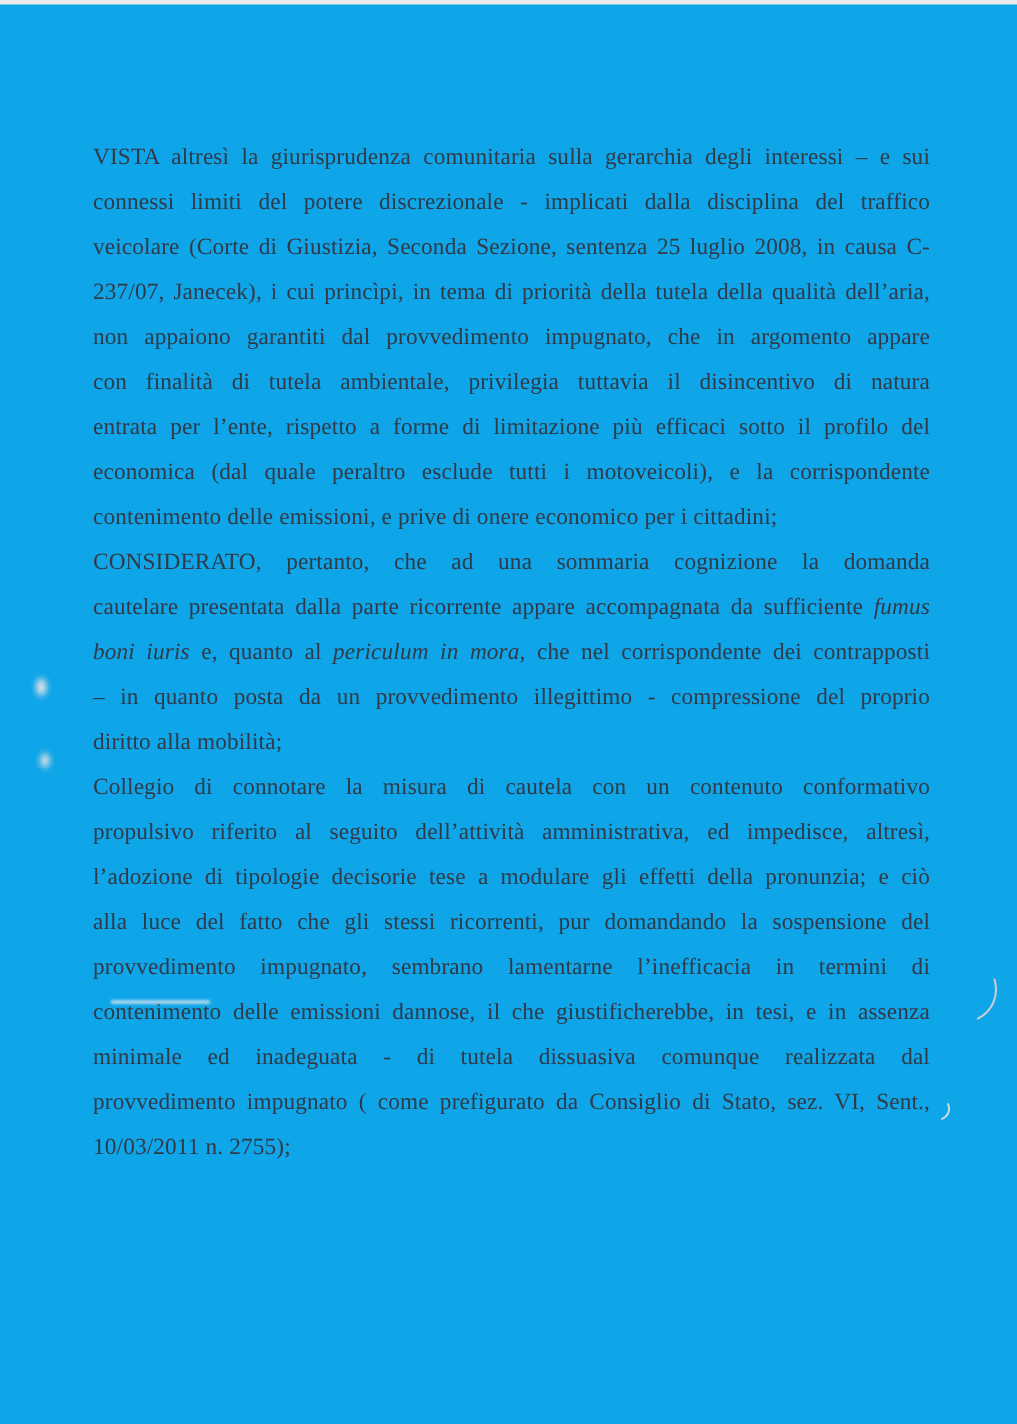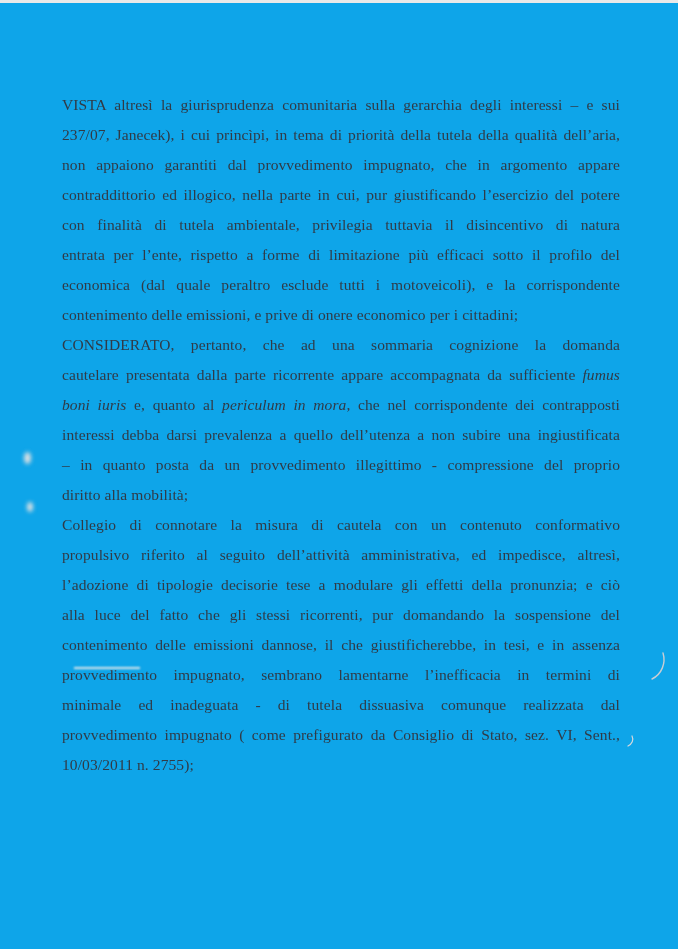--- a/index.html
+++ b/index.html
@@ -61,39 +61,39 @@
 </style>
 </head>
 <body>
 
 <div class="page">
 
   <div class="scan-edge-top"></div>
 
   <div class="textblock" id="textblock" style="color: rgb(49, 58, 70);">
       <div class="line"><span>VISTA altresì la giurisprudenza comunitaria sulla gerarchia degli interessi – e sui</span></div>
+      <div class="line"><span>connessi limiti del potere discrezionale - implicati dalla disciplina del traffico</span></div>
+      <div class="line"><span>veicolare (Corte di Giustizia, Seconda Sezione, sentenza 25 luglio 2008, in causa C-</span></div>
       <div class="line"><span>237/07, Janecek), i cui princìpi, in tema di priorità della tutela della qualità dell’aria,</span></div>
       <div class="line"><span>non appaiono garantiti dal provvedimento impugnato, che in argomento appare</span></div>
-      <div class="line"><span>contraddittorio ed illogico, nella parte in cui, pur giustificando l’esercizio del potere</span></div>
       <div class="line"><span>con finalità di tutela ambientale, privilegia tuttavia il disincentivo di natura</span></div>
       <div class="line"><span>entrata per l’ente, rispetto a forme di limitazione più efficaci sotto il profilo del</span></div>
       <div class="line"><span>economica (dal quale peraltro esclude tutti i motoveicoli), e la corrispondente</span></div>
       <div class="line pl"><span>contenimento delle emissioni, e prive di onere economico per i cittadini;</span></div>
       <div class="line"><span>CONSIDERATO, pertanto, che ad una sommaria cognizione la domanda</span></div>
       <div class="line"><span>cautelare presentata dalla parte ricorrente appare accompagnata da sufficiente </span><span class="it">fumus</span></div>
       <div class="line"><span class="it">boni iuris</span><span> e, quanto al </span><span class="it">periculum in mora</span><span>, che nel corrispondente dei contrapposti</span></div>
-      <div class="line"><span>interessi debba darsi prevalenza a quello dell’utenza a non subire una ingiustificata</span></div>
       <div class="line"><span>– in quanto posta da un provvedimento illegittimo - compressione del proprio</span></div>
       <div class="line pl"><span>diritto alla mobilità;</span></div>
       <div class="line"><span>Collegio di connotare la misura di cautela con un contenuto conformativo</span></div>
       <div class="line"><span>propulsivo riferito al seguito dell’attività amministrativa, ed impedisce, altresì,</span></div>
       <div class="line"><span>l’adozione di tipologie decisorie tese a modulare gli effetti della pronunzia; e ciò</span></div>
       <div class="line"><span>alla luce del fatto che gli stessi ricorrenti, pur domandando la sospensione del</span></div>
+      <div class="line"><span>provvedimento impugnato, sembrano lamentarne l’inefficacia in termini di</span></div>
       <div class="line"><span>contenimento delle emissioni dannose, il che giustificherebbe, in tesi, e in assenza</span></div>
-      <div class="line"><span>provvedimento impugnato, sembrano lamentarne l’inefficacia in termini di</span></div>
       <div class="line"><span>minimale ed inadeguata - di tutela dissuasiva comunque realizzata dal</span></div>
       <div class="line"><span>provvedimento impugnato ( come prefigurato da Consiglio di Stato, sez. VI, Sent.,</span></div>
       <div class="line pl"><span>10/03/2011 n. 2755);</span></div>
     </div>
 
   <svg class="pen-mark" style="left:648px; top:650px;" width="22" height="34" viewBox="0 0 22 34">
     <path d="M15 3 C 18 13, 14 24, 4 29" stroke="#c9cdd3" stroke-width="1.4" fill="none" stroke-linecap="round"></path>
   </svg>
   <svg class="pen-mark" style="left:626px; top:734px;" width="10" height="14" viewBox="0 0 10 14">
     <path d="M6 2 C 8 6, 6 10, 2 12" stroke="#d6d9dd" stroke-width="1.2" fill="none" stroke-linecap="round"></path>

